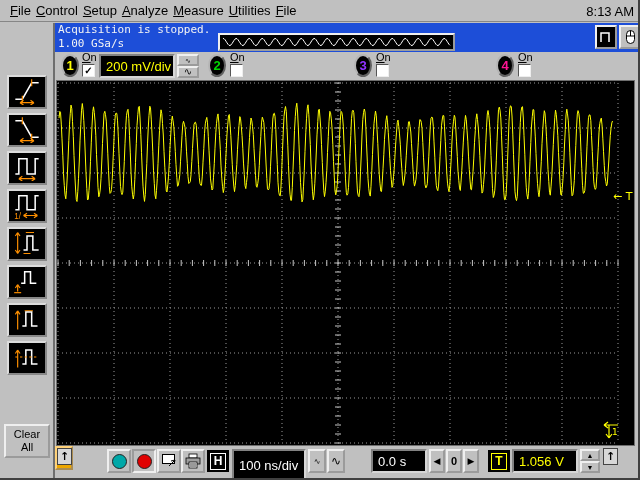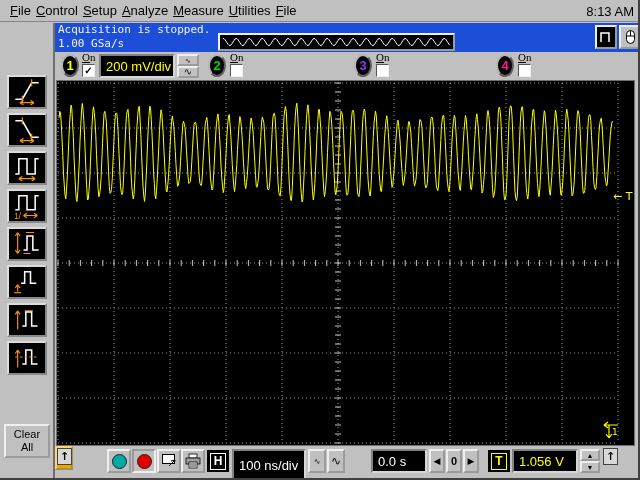--- a/index.html
+++ b/index.html
@@ -41,21 +41,21 @@
   .tbtn{position:absolute;left:4px;width:46px;background:#c0c0c0;
         border:2px outset #efefef;font:11px "Liberation Sans",sans-serif;
         color:#000;text-align:center;line-height:13px;padding:2px 0;}
 
   
   #channelbar{left:55px;top:52px;width:585px;height:28px;background:#c0c0c0;}
   .badge{position:absolute;top:2px;width:18px;height:23px;background:#000;
          border:2px outset #b5b5b5;border-radius:50%;color:#fff;
          font:bold 13px "Liberation Sans",sans-serif;display:flex;
          align-items:center;justify-content:center;padding:0;}
-  .onlabel{position:absolute;top:0px;font-size:11px;color:#000;line-height:11px;font-family:Liberation Serif, serif;}
+  .onlabel{position:absolute;top:0px;font-size:11px;color:#000;line-height:11px;}
   .cb{position:absolute;top:12px;width:13px;height:13px;background:#fff;
       border:1px solid;border-color:#555 #eee #eee #555;
       font:bold 10px "Liberation Sans",sans-serif;text-align:center;line-height:11px;padding:0;}
   .lcd{background:#000;color:#fff;border:2px inset #d6d6d6;
        font:13px "Liberation Sans",sans-serif;display:flex;align-items:center;
        padding-left:5px;white-space:pre;}
   #ch1-scale{left:44px;top:2px;width:76px;height:24px;text-align:center;}
   .spin{position:absolute;width:22px;height:12px;background:#c0c0c0;
         border:2px outset #efefef;font-size:9px;line-height:7px;text-align:center;
         padding:0;color:#000;}

